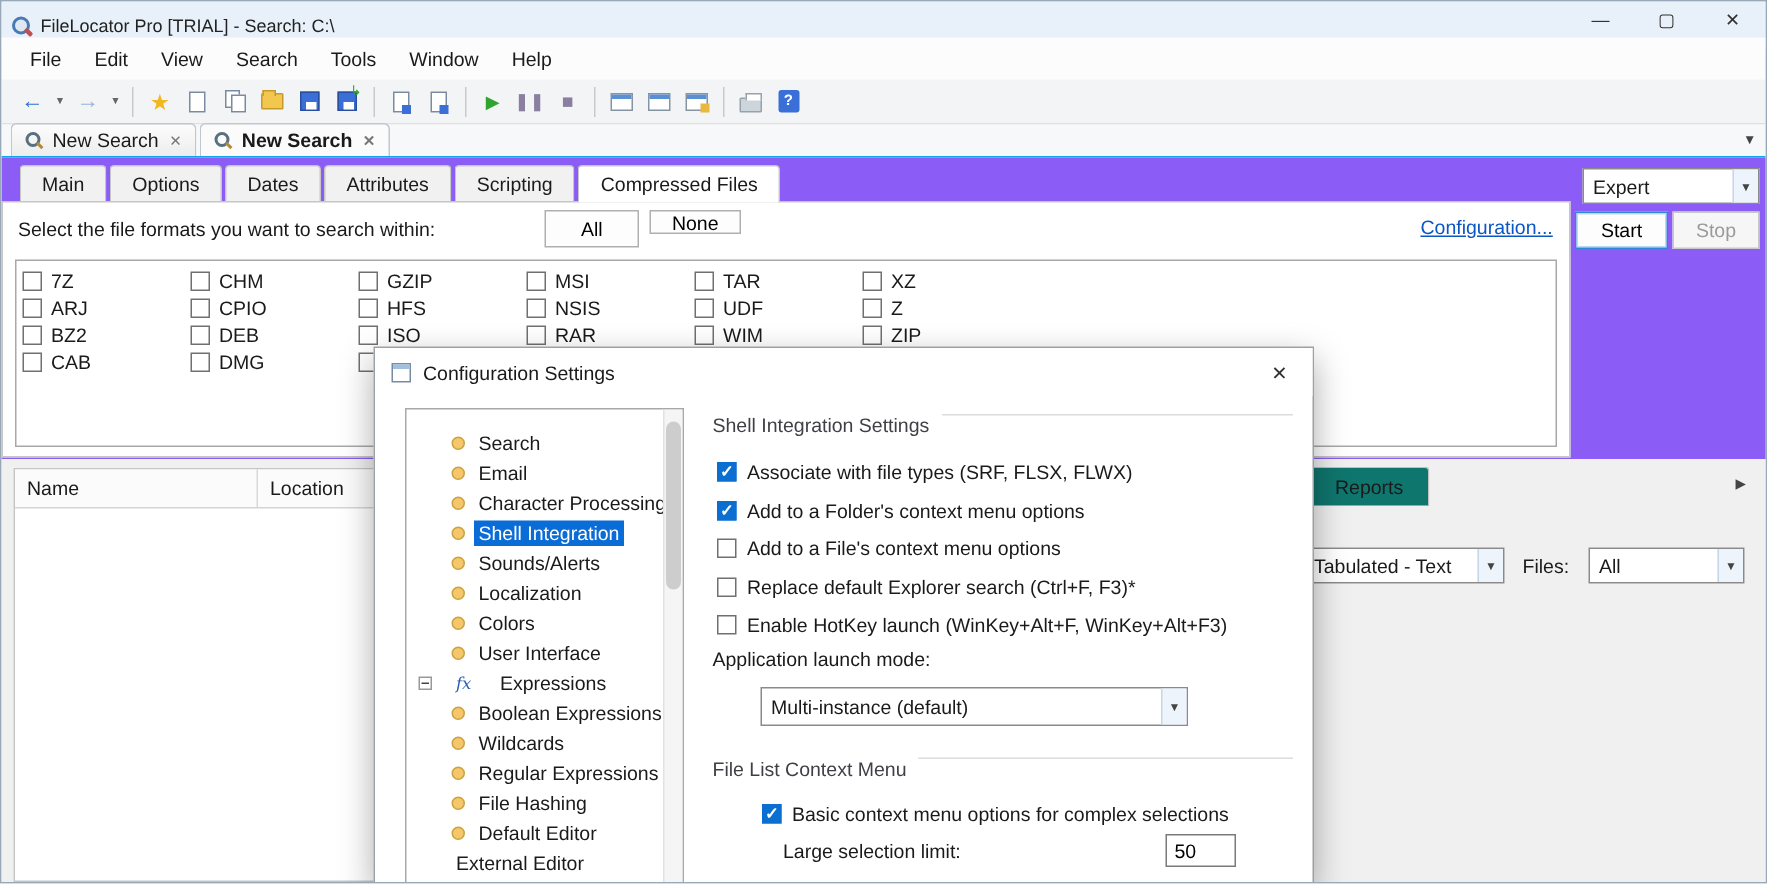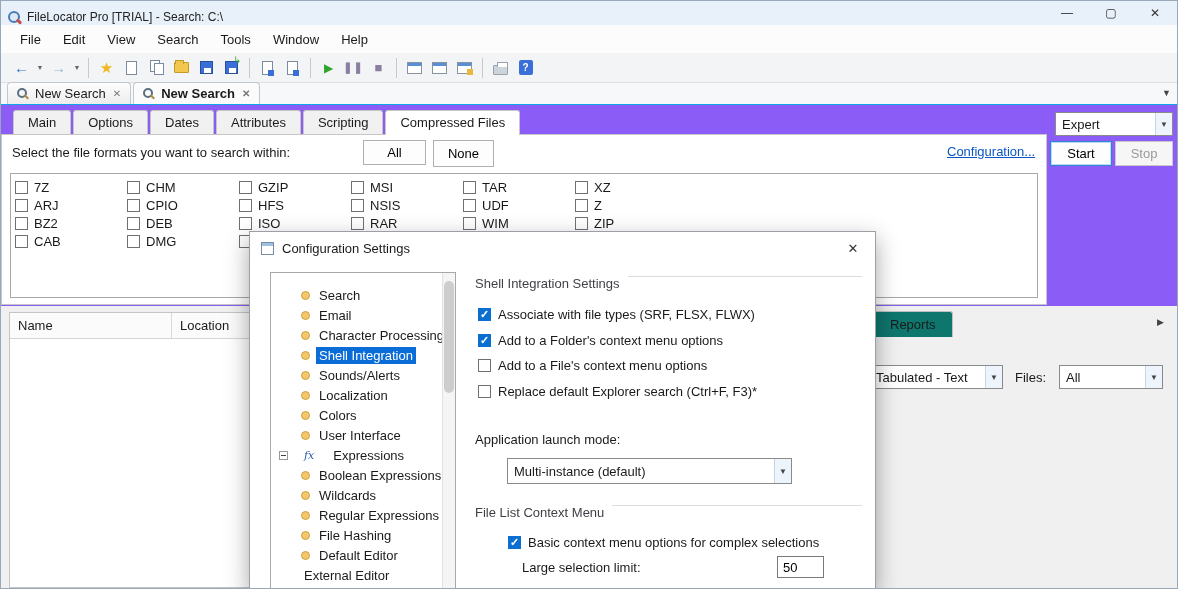--- a/index.html
+++ b/index.html
@@ -78,21 +78,21 @@
   .main-tabs { position:absolute; top:5px; left:12px; display:flex; }
   .mtab { height:24px; line-height:24px; padding:0 14px; border:1px solid #c6c6c6; border-bottom:none;
           background:#f1f1f1; margin-right:2px; border-radius:3px 3px 0 0; font-size:13px; }
   .mtab.active { background:#fff; height:25px; position:relative; z-index:3; }
   .tabpage { position:absolute; top:29px; left:0; width:1046px; height:171px; background:#fff;
              border:1px solid #c6c6c6; z-index:2; }
   .instruction { position:absolute; left:10px; top:10px; font-size:13px; }
   .btn { background:#fdfdfd; border:1px solid #b0b0b0; font-size:13px; display:flex;
          align-items:center; justify-content:center; }
   .btn-all  { position:absolute; left:361px; top:5px; width:63px; height:25px; }
-  .btn-none { position:absolute; left:431px; top:5px; width:61px; height:27px; }
+  .btn-none { position:absolute; left:431px; top:5px; width:61px; height:16px; }
   .cfg-link { position:absolute; left:945px; top:9px; color:#0a56c4; text-decoration:underline; font-size:13px; }
   .btn-start { position:absolute; left:1049px; top:36px; width:62px; height:25px;
                border:1px solid #2f86d6; box-shadow:0 0 0 1px #bcd8f2 inset; }
   .btn-stop { position:absolute; left:1114px; top:36px; width:58px; height:25px;
               border-color:#c8c8c8; background:#f6f6f6; color:#9a9a9a; }
   .expert-combo { position:absolute; left:1054px; top:7px; width:118px; height:24px; }
   .formats-box { position:absolute; left:8px; top:38px; width:1028px; height:125px;
                  background:#fff; border:1px solid #a8a8a8; }
   .fcol { position:absolute; top:4px; }
   .fitem { display:flex; align-items:center; gap:6px; height:18px; }
@@ -498,20 +498,24 @@
       <span class="opt-label">Add to a Folder's context menu options</span>
     </div>
     <div class="opt" style="top:124px">
       <span class="cbox"></span>
       <span class="opt-label">Add to a File's context menu options</span>
     </div>
     <div class="opt" style="top:150px">
       <span class="cbox"></span>
       <span class="opt-label">Replace default Explorer search (Ctrl+F, F3)*</span>
     </div>
+    <div class="opt" style="top:175px">
+      <span class="cbox"></span>
+      <span class="opt-label">Enable HotKey launch (WinKey+Alt+F, WinKey+Alt+F3)</span>
+    </div>
 
     <span class="launch-label">Application launch mode:</span>
     <div class="combo launch-combo">
       <span class="combo-text">Multi-instance (default)</span>
       <span class="combo-btn">▼</span>
     </div>
 
     <div class="group-hdr" style="top:273px">
       <span class="gl">File List Context Menu</span>
         <span class="line"></span>

